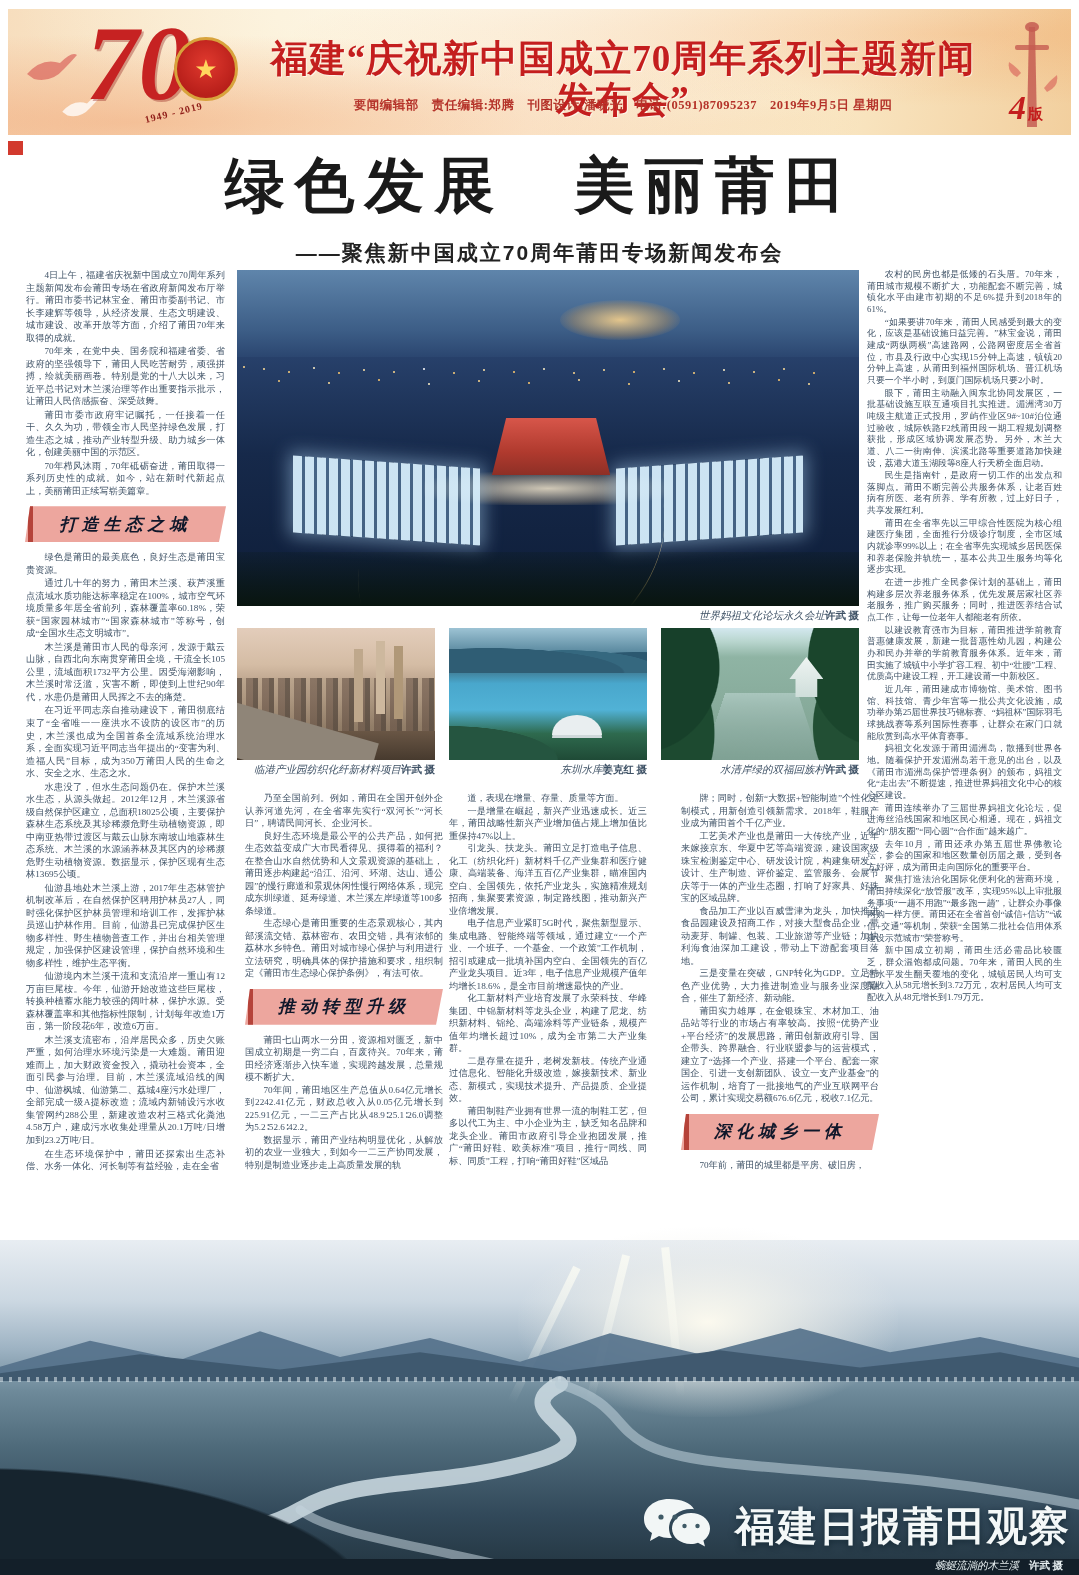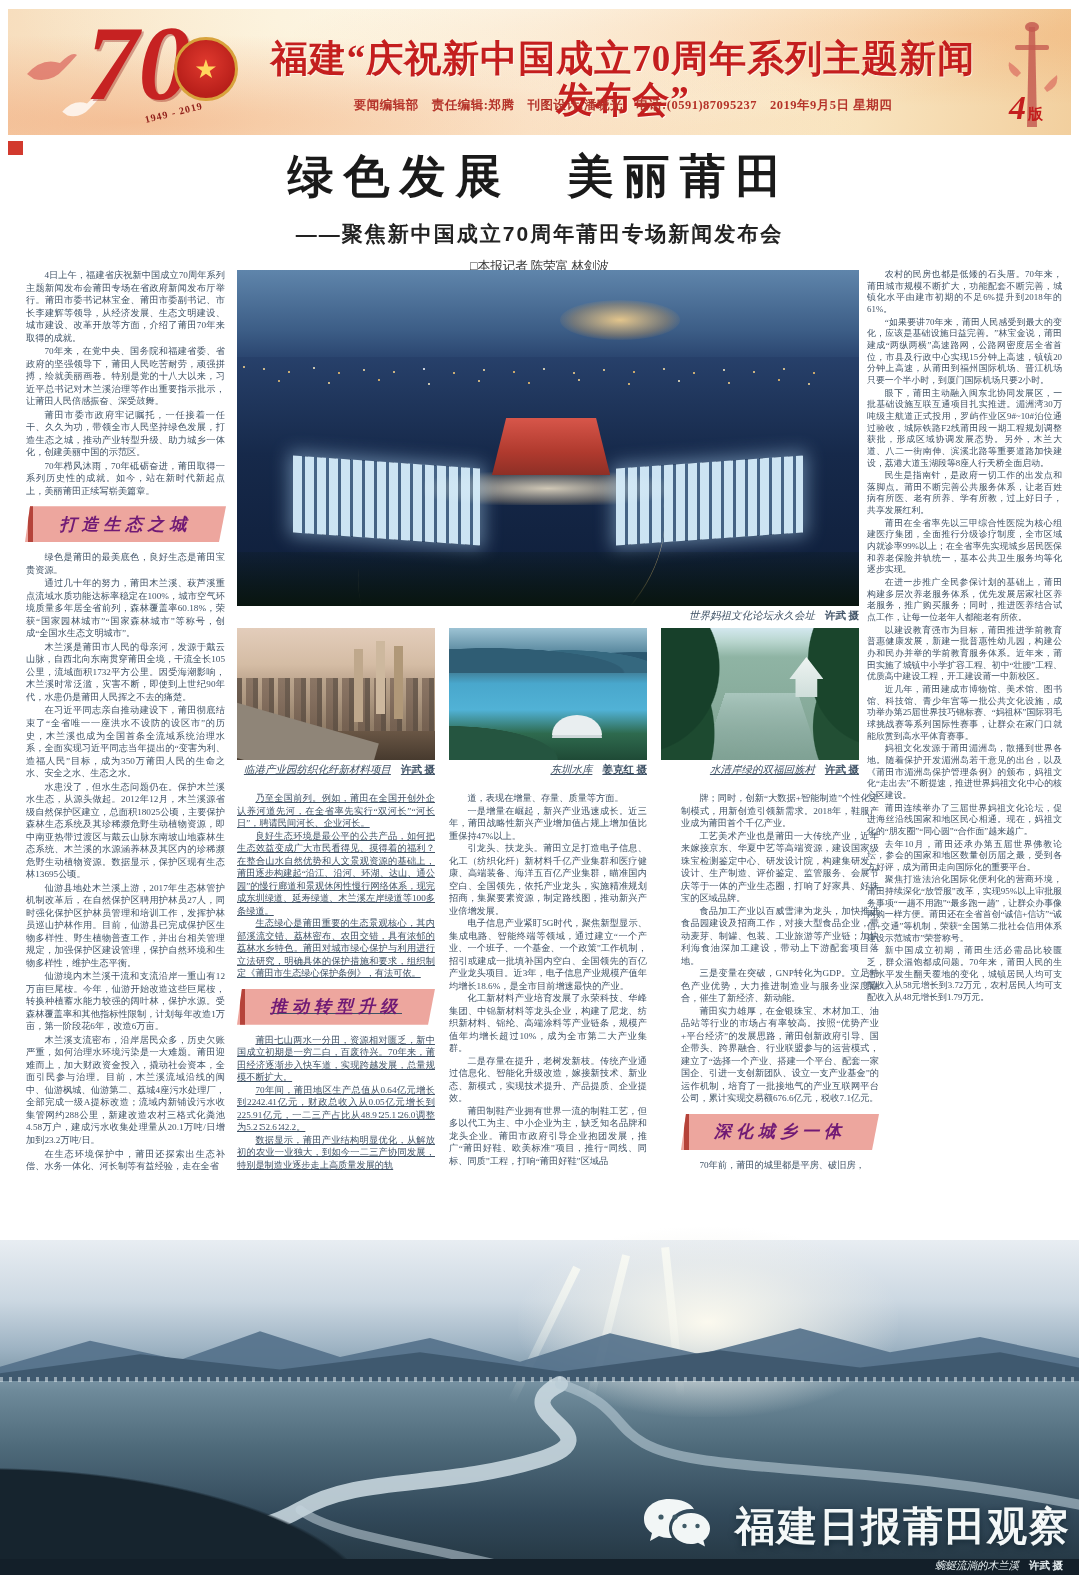--- a/index.html
+++ b/index.html
@@ -31,49 +31,49 @@
   .dove{position:absolute;opacity:.85;}
   .page-badge{position:absolute;right:28px;top:80px;display:flex;align-items:baseline;color:#c41e1e;}
   .page-badge .num{font-size:34px;font-weight:bold;font-style:italic;font-family:"Liberation Serif",serif;}
   .page-badge .ban{font-size:15px;font-weight:bold;margin-left:2px;}
   .pillar{position:absolute;right:4px;top:8px;opacity:.9;}
 
   
   .corner-mark{position:absolute;left:8px;top:141px;width:15px;height:14px;background:#d23a2e;}
   .headline{position:absolute;left:0;top:146px;width:1079px;text-align:center;}
   .headline h1{margin:0;font-family:"Liberation Sans",sans-serif;font-weight:bold;
-    font-size:46px;letter-spacing:10px;color:#1a1a1a;text-align:center;}
+    font-size:60px;letter-spacing:10px;color:#1a1a1a;text-align:center;}
   .headline h2{margin:12px 0 0;font-family:"Liberation Sans",sans-serif;font-weight:bold;
     font-size:21px;letter-spacing:2px;color:#222;}
   .headline .byline{margin-top:10px;font-size:12.5px;color:#333;}
 
   
   .col{position:absolute;top:268px;height:950px;overflow:hidden;font-size:9.2px;
        line-height:1.36;text-align:justify;}
   .col .para{margin:1px;text-indent:2em;}
   #col1{left:25px;width:201px;}
   #col5{left:866px;width:197px;font-size:8.9px;line-height:1.31;}
   .center-block{position:absolute;left:237px;top:270px;width:622px;height:948px;}
   .ctext{position:absolute;top:522px;width:198px;height:424px;overflow:hidden;
          font-size:9.2px;line-height:1.36;text-align:justify;}
   .ctext .para{margin:0;text-indent:2em;}
-  #col2{left:0;text-decoration:underline;}
+  #col2{left:8px;}
   #col3{left:212px;}
   #col4{left:424px;margin-left:20px;}
 
   .section-banner{position:relative;margin:9px 0;height:36px;background:#eda69e;
     clip-path:polygon(2.5% 0,100% 0,96.5% 100%,0 100%);
     display:flex;align-items:center;justify-content:center;}
   .section-banner::before{content:"";position:absolute;left:3px;top:0;bottom:0;width:5px;background:#b5433a;}
   .section-banner .bt{font-family:"Liberation Serif",serif;font-weight:bold;font-style:italic;
-    font-size:17px;letter-spacing:5px;color:#701a75;text-indent:0;}
+    font-size:17px;letter-spacing:5px;color:#0f172a;text-indent:0;}
 
   
   .photo{position:relative;overflow:hidden;}
-  .cap{display:flex;justify-content:flex-end;gap:10px;font-size:10.5px;color:#3f5266;
+  .cap{display:flex;justify-content:flex-end;font-size:10.5px;color:#3f5266;
        margin-top:3px;font-style:italic;}
   .cap .credit{font-weight:bold;font-style:normal;}
 
   .photo-main{width:622px;height:336px;background:linear-gradient(180deg,#46688f 0%,#35527a 14%,#27406a 26%,#16294a 55%,#0e1d38 100%);}
   .pm-sea{position:absolute;left:0;top:0;width:100%;height:26%;
     background:linear-gradient(180deg,#5f85ab 0%,#3c5d86 70%,#2b4670 100%);}
   .pm-island{position:absolute;left:52%;top:9%;width:120px;height:40px;border-radius:50%;
     background:radial-gradient(ellipse,rgba(255,214,140,.85) 0%,rgba(210,160,90,.35) 55%,transparent 75%);}
   .pm-dots{position:absolute;left:6px;top:96px;width:2px;height:2px;background:#ffd98c;border-radius:50%;
     box-shadow:20px 2px #ffdf9a,45px 5px #ffd27a,70px 1px #fff2c8,95px 6px #ffca6e,120px 3px #ffe4a8,
@@ -93,21 +93,21 @@
     clip-path:polygon(12% 0,88% 0,100% 100%,0 100%);box-shadow:0 4px 10px rgba(0,0,0,.5);}
   .pm-plaza{position:absolute;left:30%;top:60%;width:40%;height:10%;
     background:radial-gradient(ellipse,rgba(255,240,210,.8) 0%,rgba(255,220,160,.25) 60%,transparent 80%);}
   .pm-road{position:absolute;left:-90px;top:110px;width:520px;height:330px;border-radius:50%;
     border-bottom:3px solid rgba(255,216,140,.75);transform:rotate(-10deg);}
   .pm-road2{position:absolute;left:120px;top:150px;width:620px;height:360px;border-radius:50%;
     border-bottom:2px solid rgba(255,230,170,.55);transform:rotate(6deg);}
   .pm-ground{position:absolute;left:0;bottom:0;width:100%;height:16%;
     background:linear-gradient(180deg,rgba(10,24,18,.2),#09150f);}
 
-  .small-row{position:absolute;left:0;top:358px;width:744px;display:flex;gap:14px;text-decoration:underline;}
+  .small-row{position:absolute;left:0;top:358px;width:744px;display:flex;gap:14px;}
   .small-item{width:198px;}
   .photo-sm{width:198px;height:132px;}
   #sp1{background:linear-gradient(180deg,#e3cdbb 0%,#d4bca4 28%,#a9917c 52%,#6e5a48 75%,#473a2e 100%);}
   #sp1 .ind{position:absolute;left:0;top:38%;width:100%;height:40%;
     background:repeating-linear-gradient(90deg,rgba(96,82,70,.85) 0 5px,rgba(180,160,135,.5) 5px 9px,rgba(120,100,85,.75) 9px 16px);}
   #sp1 .tower{position:absolute;left:70%;top:10%;width:9px;height:55%;background:#cdb89e;box-shadow:-22px 8px 0 #bfa88c,18px 5px 0 #b09878;}
   #sp1 .road{position:absolute;left:-20%;bottom:-8%;width:90%;height:40%;background:#8f8578;transform:rotate(16deg);}
   #sp2{background:linear-gradient(180deg,#9dc3d4 0%,#5b8aa0 18%,#3e7187 30%,#49a7cc 42%,#51b2d6 62%,#2e6a4e 80%,#1f4a36 100%);}
   #sp2 .ridge{position:absolute;left:0;top:12%;width:100%;height:22%;
     background:radial-gradient(ellipse at 20% 100%,#2f5d74 0 60%,transparent 61%),radial-gradient(ellipse at 60% 100%,#35687f 0 55%,transparent 56%),radial-gradient(ellipse at 95% 100%,#2b5870 0 50%,transparent 51%);}

